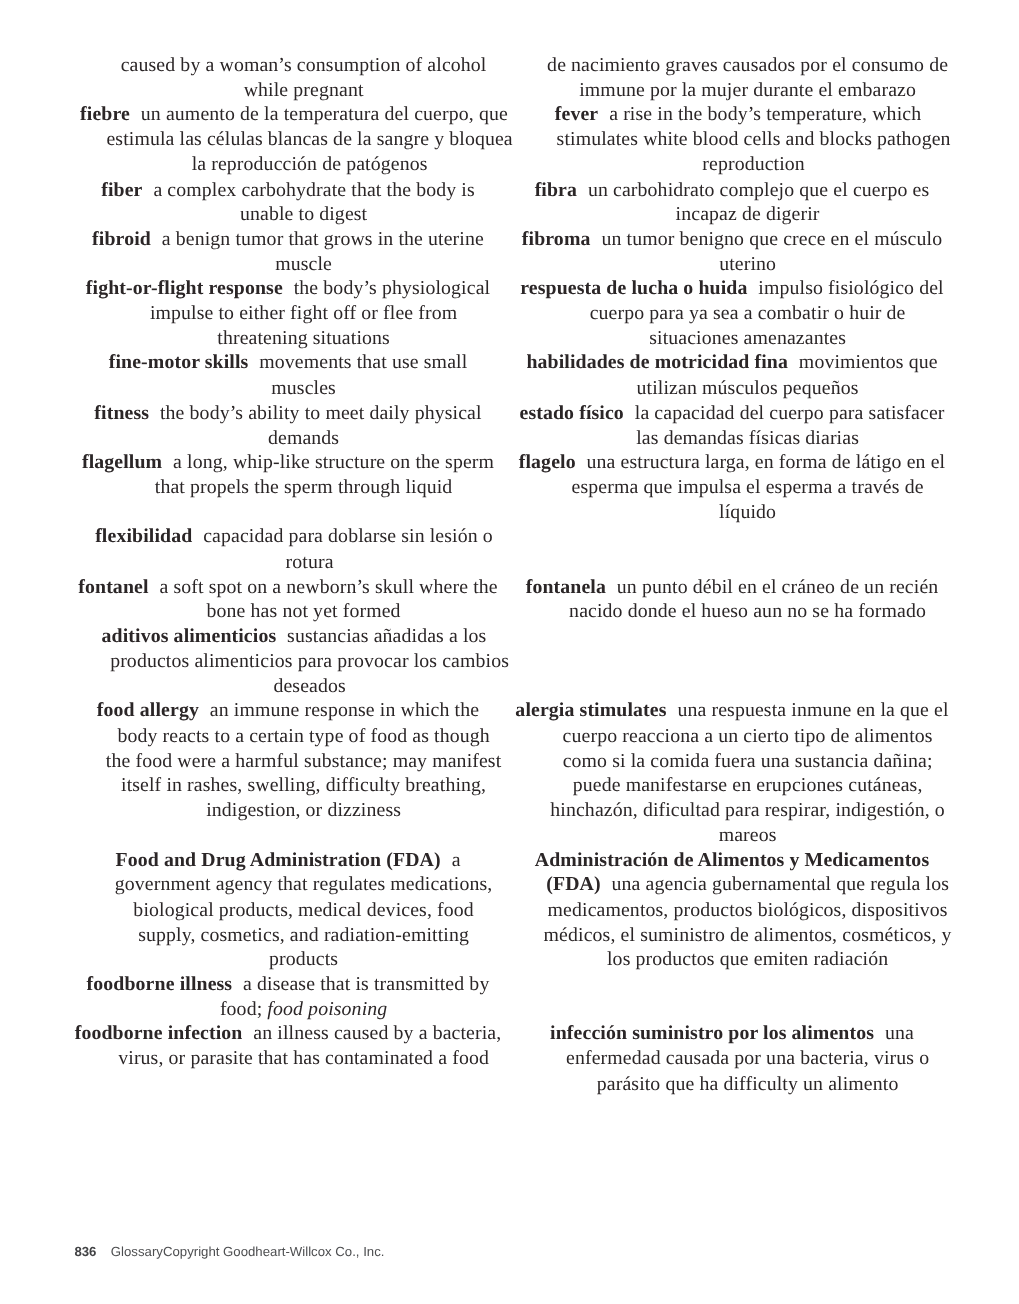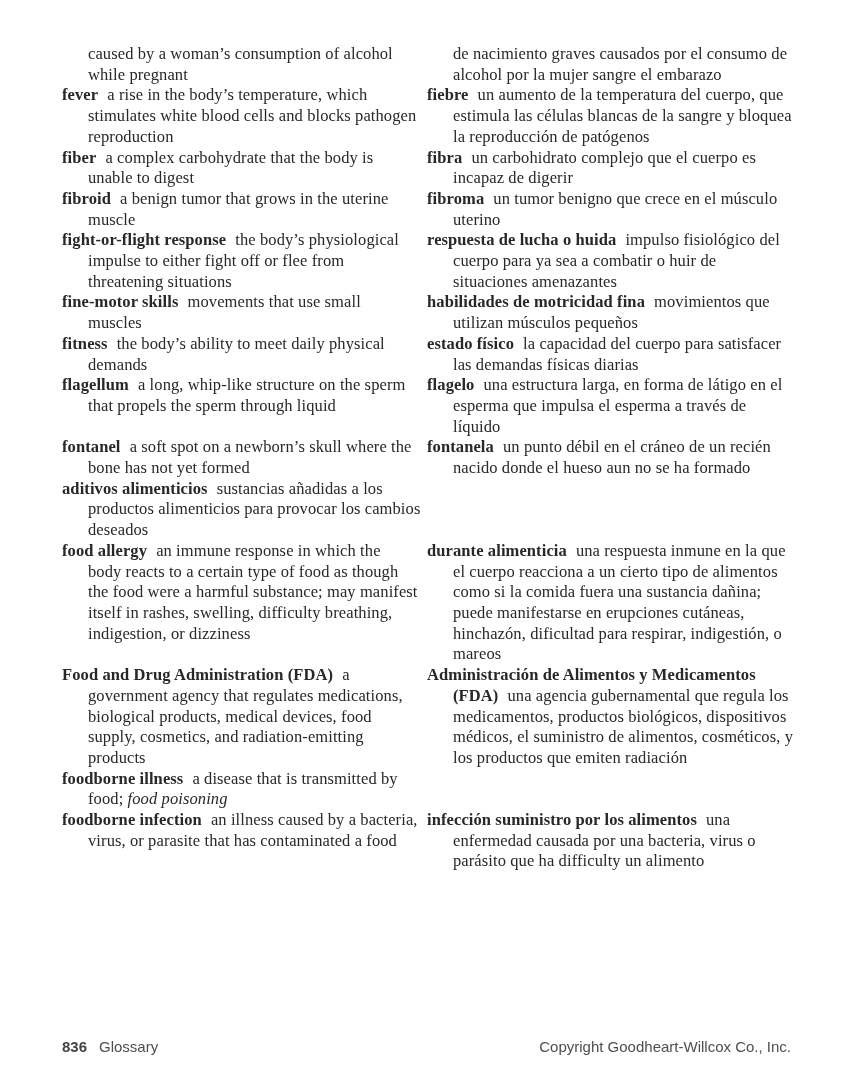--- a/index.html
+++ b/index.html
@@ -11,66 +11,65 @@
     position: relative;
     font-family: "Liberation Serif", "DejaVu Serif", serif;
     color: #2b2627;
     overflow: hidden;
   }
   .content {
     position: absolute;
     top: 44px; left: 62px;
     width: 731px;
   }
-  .row { display: flex; gap: 9px; align-items: flex-start; }
+  .row { display: flex; gap: 9px; align-items: flex-start; text-align: center; }
   .cell { font-size: 16.5px; line-height: 20.7px; letter-spacing: 0.1px; }
   .cell.en { width: 356px; }
   .cell.es { width: 366px; }
   .entry {
     margin: 0;
     padding-left: 26px;
     text-indent: -26px;   
   }
   .entry.cont {
     text-indent: 0;       
   }
   .term { font-weight: bold; padding-right: 0.55em; }
   .ref { font-style: italic; margin-top: 34px; }
   .footer {
     position: absolute;
     top: 1038px; left: 62px; right: 58px;
     display: flex;
-    justify-content: space-between;
     align-items: baseline;
     font-family: "Liberation Sans", "DejaVu Sans", sans-serif;
-    font-size: 15px;
+    font-size: 11px;
     color: #4d4e50;
   }
   .footer .pagenum { font-weight: bold; margin-right: 12px; color: #424345; }
   .footer .left-group { display: flex; align-items: baseline; }
 </style>
 </head>
 <body>
 
 <div class="content">
   <div>
       <div class="row">
         <div class="cell en">
           <p class="entry cont"><span>caused by a woman’s consumption of alcohol while pregnant</span></p>
         </div>
         <div class="cell es">
-          <p class="entry cont"><span>de nacimiento graves causados por el consumo de alcohol por la mujer sangre el embarazo</span></p>
+          <p class="entry cont"><span>de nacimiento graves causados por el consumo de immune por la mujer durante el embarazo</span></p>
         </div>
       </div>
       <div class="row">
+        <div class="cell es">
+          <p class="entry"><span class="term">fiebre</span><span>un aumento de la temperatura del cuerpo, que estimula las células blancas de la sangre y bloquea la reproducción de patógenos</span></p>
+        </div>
         <div class="cell en">
           <p class="entry"><span class="term">fever</span><span>a rise in the body’s temperature, which stimulates white blood cells and blocks pathogen reproduction</span></p>
-        </div>
-        <div class="cell es">
-          <p class="entry"><span class="term">fiebre</span><span>un aumento de la temperatura del cuerpo, que estimula las células blancas de la sangre y bloquea la reproducción de patógenos</span></p>
         </div>
       </div>
       <div class="row">
         <div class="cell en">
           <p class="entry"><span class="term">fiber</span><span>a complex carbohydrate that the body is unable to digest</span></p>
         </div>
         <div class="cell es">
           <p class="entry"><span class="term">fibra</span><span>un carbohidrato complejo que el cuerpo es incapaz de digerir</span></p>
         </div>
       </div>
@@ -108,40 +107,43 @@
       </div>
       <div class="row">
         <div class="cell en">
           <p class="entry"><span class="term">flagellum</span><span>a long, whip-like structure on the sperm that propels the sperm through liquid</span></p>
         </div>
         <div class="cell es">
           <p class="entry"><span class="term">flagelo</span><span>una estructura larga, en forma de látigo en el esperma que impulsa el esperma a través de líquido</span></p>
         </div>
       </div>
       <div class="row">
+        <div class="cell es">
+          <p class="entry"><span class="term">flexibilidad</span><span>capacidad para doblarse sin lesión o rotura</span></p>
+        </div>
       </div>
       <div class="row">
         <div class="cell en">
           <p class="entry"><span class="term">fontanel</span><span>a soft spot on a newborn’s skull where the bone has not yet formed</span></p>
         </div>
         <div class="cell es">
           <p class="entry"><span class="term">fontanela</span><span>un punto débil en el cráneo de un recién nacido donde el hueso aun no se ha formado</span></p>
         </div>
       </div>
       <div class="row">
         <div class="cell es">
           <p class="entry"><span class="term">aditivos alimenticios</span><span>sustancias añadidas a los productos alimenticios para provocar los cambios deseados</span></p>
         </div>
       </div>
       <div class="row">
         <div class="cell en">
           <p class="entry"><span class="term">food allergy</span><span>an immune response in which the body reacts to a certain type of food as though the food were a harmful substance; may manifest itself in rashes, swelling, difficulty breathing, indigestion, or dizziness</span></p>
         </div>
         <div class="cell es">
-          <p class="entry"><span class="term">durante alimenticia</span><span>una respuesta inmune en la que el cuerpo reacciona a un cierto tipo de alimentos como si la comida fuera una sustancia dañina; puede manifestarse en erupciones cutáneas, hinchazón, dificultad para respirar, indigestión, o mareos</span></p>
+          <p class="entry"><span class="term">alergia stimulates</span><span>una respuesta inmune en la que el cuerpo reacciona a un cierto tipo de alimentos como si la comida fuera una sustancia dañina; puede manifestarse en erupciones cutáneas, hinchazón, dificultad para respirar, indigestión, o mareos</span></p>
         </div>
       </div>
       <div class="row">
         <div class="cell en">
           <p class="entry"><span class="term">Food and Drug Administration (FDA)</span><span>a government agency that regulates medications, biological products, medical devices, food supply, cosmetics, and radiation-emitting products</span></p>
         </div>
         <div class="cell es">
           <p class="entry"><span class="term">Administración de Alimentos y Medicamentos (FDA)</span><span>una agencia gubernamental que regula los medicamentos, productos biológicos, dispositivos médicos, el suministro de alimentos, cosméticos, y los productos que emiten radiación</span></p>
         </div>
       </div>

